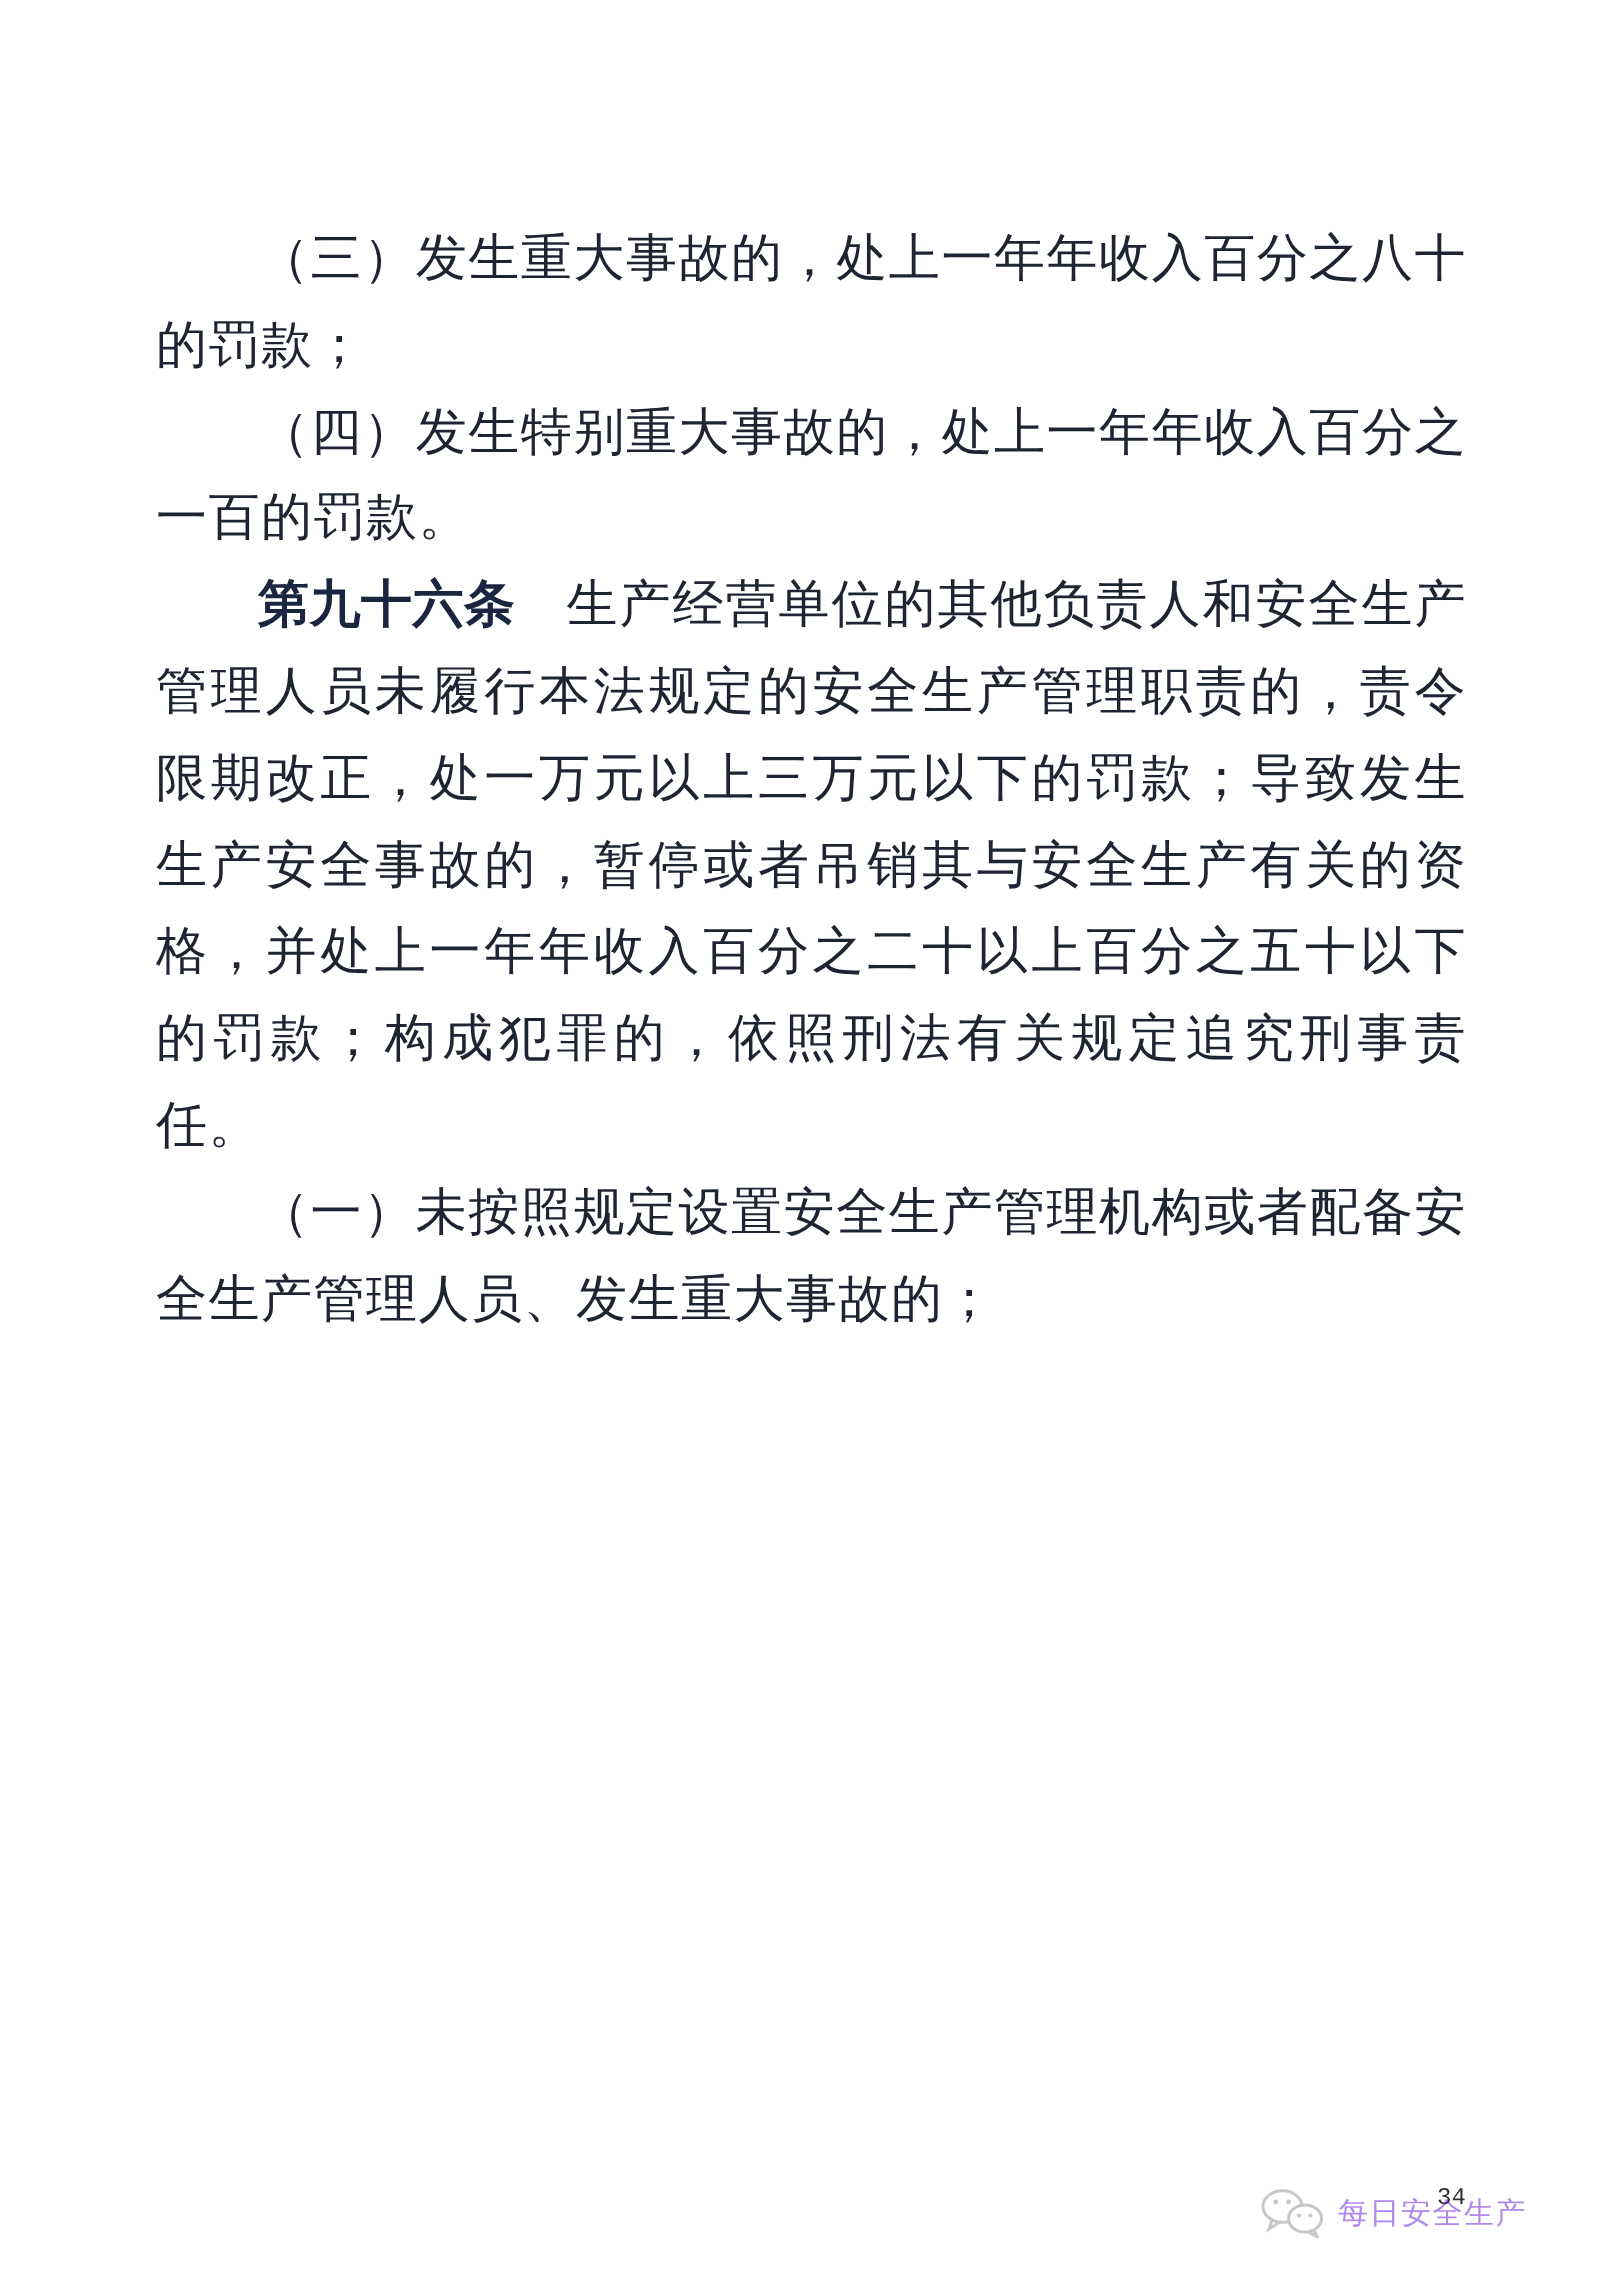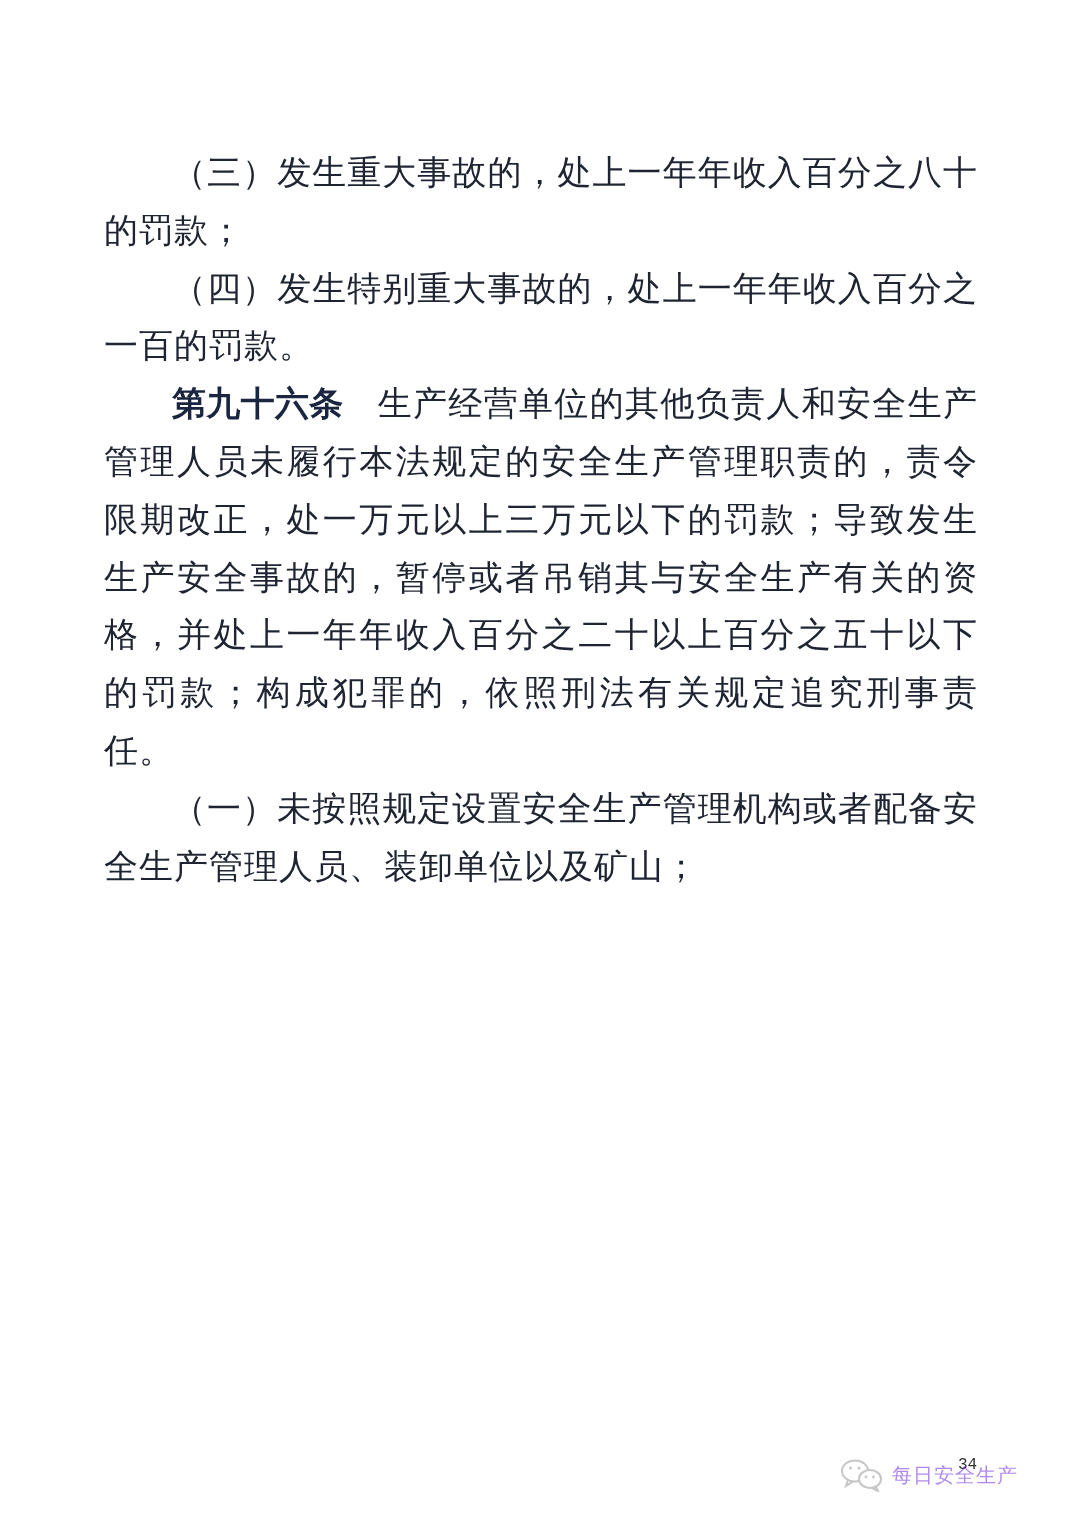--- a/index.html
+++ b/index.html
@@ -76,21 +76,21 @@
   <p class="para indent">
     <span>（三）发生重大事故的，处上一年年收入百分之八十的罚款；</span>
   </p>
   <p class="para indent">
     <span>（四）发生特别重大事故的，处上一年年收入百分之一百的罚款。</span>
   </p>
   <p class="para indent">
     <span class="article-title">第九十六条</span><span>生产经营单位的其他负责人和安全生产管理人员未履行本法规定的安全生产管理职责的，责令限期改正，处一万元以上三万元以下的罚款；导致发生生产安全事故的，暂停或者吊销其与安全生产有关的资格，并处上一年年收入百分之二十以上百分之五十以下的罚款；构成犯罪的，依照刑法有关规定追究刑事责任。</span>
   </p>
   <p class="para indent">
-    <span>（一）未按照规定设置安全生产管理机构或者配备安全生产管理人员、装卸单位以及矿山；</span>
+    <span>（一）未按照规定设置安全生产管理机构或者配备安全生产管理人员、发生重大事故的；</span>
   </p>
 </div>
 
 <div class="page-number">34</div>
 
 <div class="footer">
   <span class="wechat-icon">
     <svg width="44" height="34" viewBox="0 0 44 34">
       <ellipse cx="15" cy="13" rx="13" ry="10.5" fill="none" stroke="#9a9a9a" stroke-width="2"></ellipse>
       <path d="M8 22 L6 28 L13 23.5" fill="none" stroke="#9a9a9a" stroke-width="2"></path>

